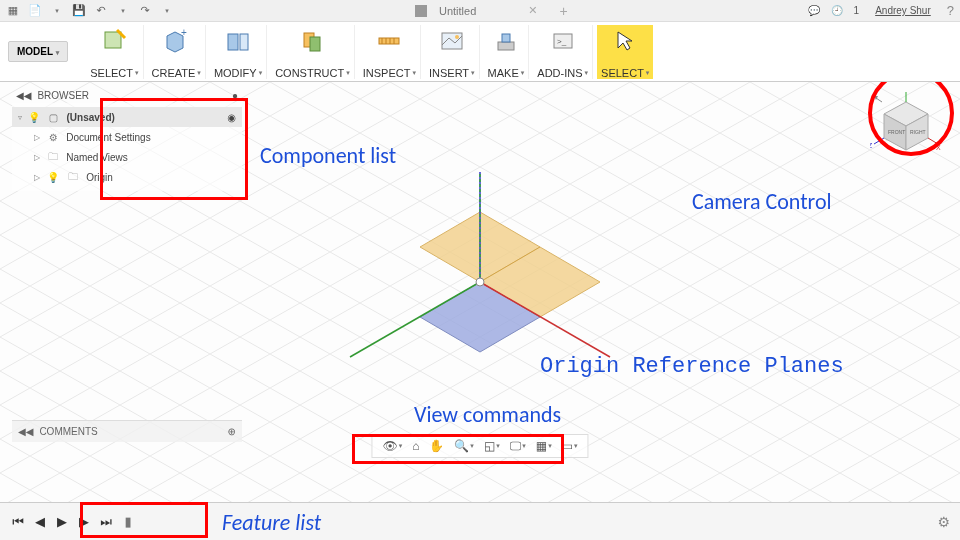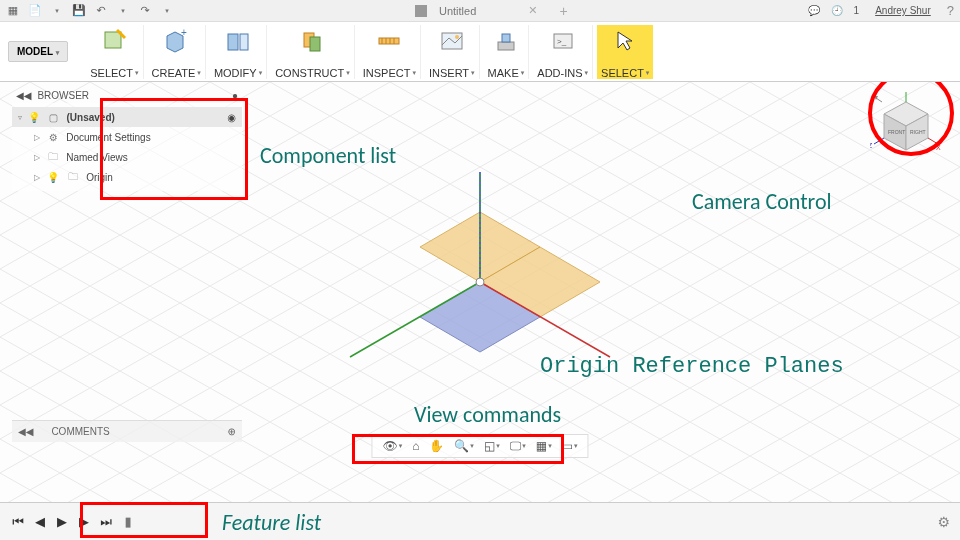--- a/index.html
+++ b/index.html
@@ -35,21 +35,21 @@
   .tree-row.root { background: #e8e8e8; }
   .tree-row.child { padding-left: 22px; }
   .tri { font-size: 8px; color: #888; }
   .tree-ico { width: 14px; height: 14px; display: inline-flex; align-items: center; justify-content: center; color: #777; }
   .bulb { color: #f2b200; }
   
   
   .viewcube { position: absolute; top: 10px; right: 20px; width: 70px; height: 70px; }
   
   
-  .annot { position: absolute; color: #0f766e; font-size: 22px; font-family: "Calibri", sans-serif; pointer-events: none; }
+  .annot { position: absolute; color: #1d4ed8; font-size: 22px; font-family: "Calibri", sans-serif; pointer-events: none; }
   .redbox { position: absolute; border: 3px solid #ff0000; pointer-events: none; }
   .redcircle { position: absolute; border: 4px solid #ff0000; border-radius: 50%; pointer-events: none; }
   
   
   .comments-bar { position: absolute; left: 12px; bottom: 60px; width: 230px; height: 22px; background: rgba(240,240,240,0.8); display: flex; align-items: center; padding: 0 6px; font-size: 10px; color: #666; border-top: 1px solid #ddd; }
   .comments-bar .spacer { flex: 1; }
   .view-toolbar { position: absolute; left: 50%; transform: translateX(-50%); bottom: 44px; display: flex; gap: 10px; background: rgba(255,255,255,0.7); padding: 4px 10px; border: 1px solid #ddd; }
   .vt-item { display: flex; align-items: center; gap: 1px; color: #555; font-size: 12px; }
   
   
@@ -277,21 +277,21 @@
         <line x1="-22" y1="12" x2="-32" y2="18" stroke="#33c"></line>
           <text x="-38" y="22" font-size="7" fill="#33c">Z</text>
         <path d="M-30 -28 L-24 -24" stroke="#888" fill="none"></path>
           <polygon points="-32,-30 -28,-30 -30,-26" fill="#888"></polygon>
       </g>
     </svg>
   </div>
 
   <div class="comments-bar">
     <span>◀◀</span>
-    <span style="margin-left:18px;">COMMENTS</span>
+    <span style="margin-left:6px;">COMMENTS</span>
     <span class="spacer"></span>
     <span>⊕</span>
   </div>
 
   <div class="view-toolbar">
     <span class="vt-item">👁<span class="chev">▾</span></span>
     <span class="vt-item">⌂</span>
     <span class="vt-item">✋</span>
     <span class="vt-item">🔍<span class="chev">▾</span></span>
     <span class="vt-item">◱<span class="chev">▾</span></span>

